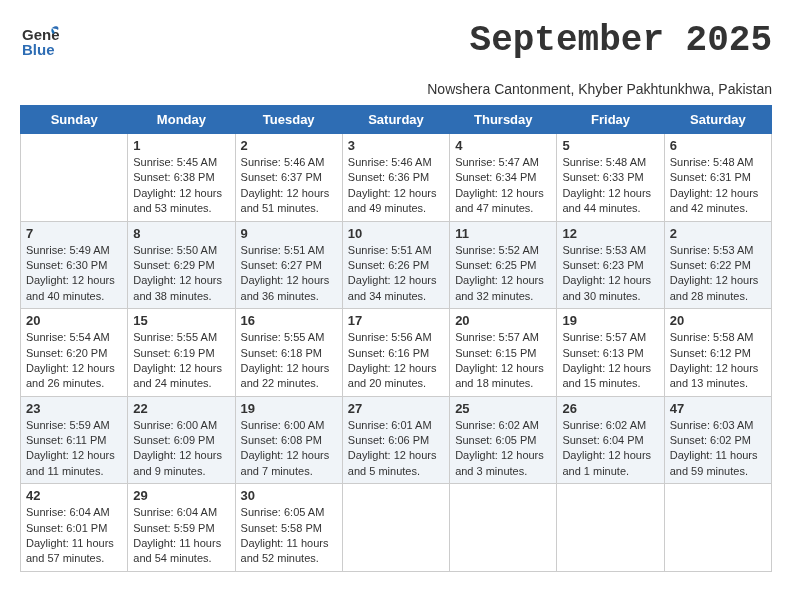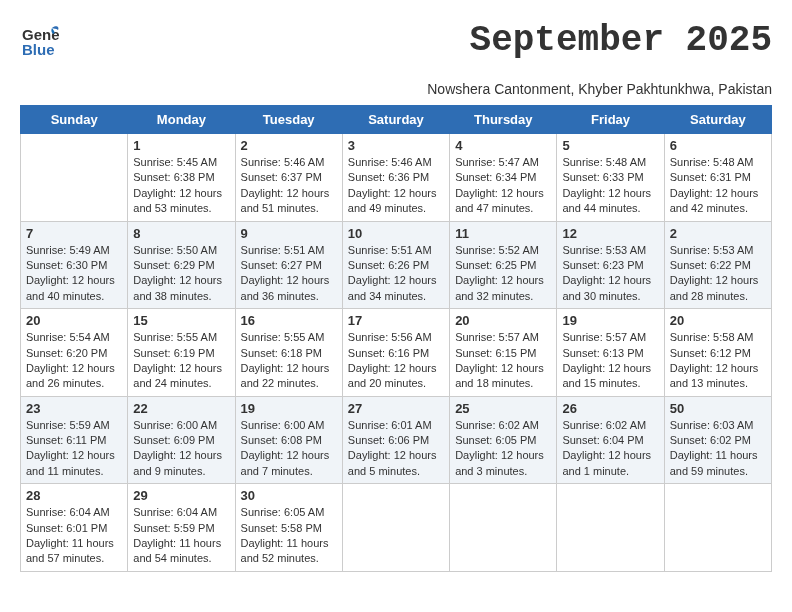--- a/index.html
+++ b/index.html
@@ -221,27 +221,27 @@
         </td>
         <td>
           <span class="day-num">25</span>
           <div class="day-info">Sunrise: 6:02 AM<br>Sunset: 6:05 PM<br>Daylight: 12 hours<br>and 3 minutes.</div>
         </td>
         <td>
           <span class="day-num">26</span>
           <div class="day-info">Sunrise: 6:02 AM<br>Sunset: 6:04 PM<br>Daylight: 12 hours<br>and 1 minute.</div>
         </td>
         <td>
-          <span class="day-num">50</span>
+          <span class="day-num">47</span>
           <div class="day-info">Sunrise: 6:03 AM<br>Sunset: 6:02 PM<br>Daylight: 11 hours<br>and 59 minutes.</div>
         </td>
       </tr>
       <tr class="row-white">
         <td>
-          <span class="day-num">28</span>
+          <span class="day-num">42</span>
           <div class="day-info">Sunrise: 6:04 AM<br>Sunset: 6:01 PM<br>Daylight: 11 hours<br>and 57 minutes.</div>
         </td>
         <td>
           <span class="day-num">29</span>
           <div class="day-info">Sunrise: 6:04 AM<br>Sunset: 5:59 PM<br>Daylight: 11 hours<br>and 54 minutes.</div>
         </td>
         <td>
           <span class="day-num">30</span>
           <div class="day-info">Sunrise: 6:05 AM<br>Sunset: 5:58 PM<br>Daylight: 11 hours<br>and 52 minutes.</div>
         </td>

